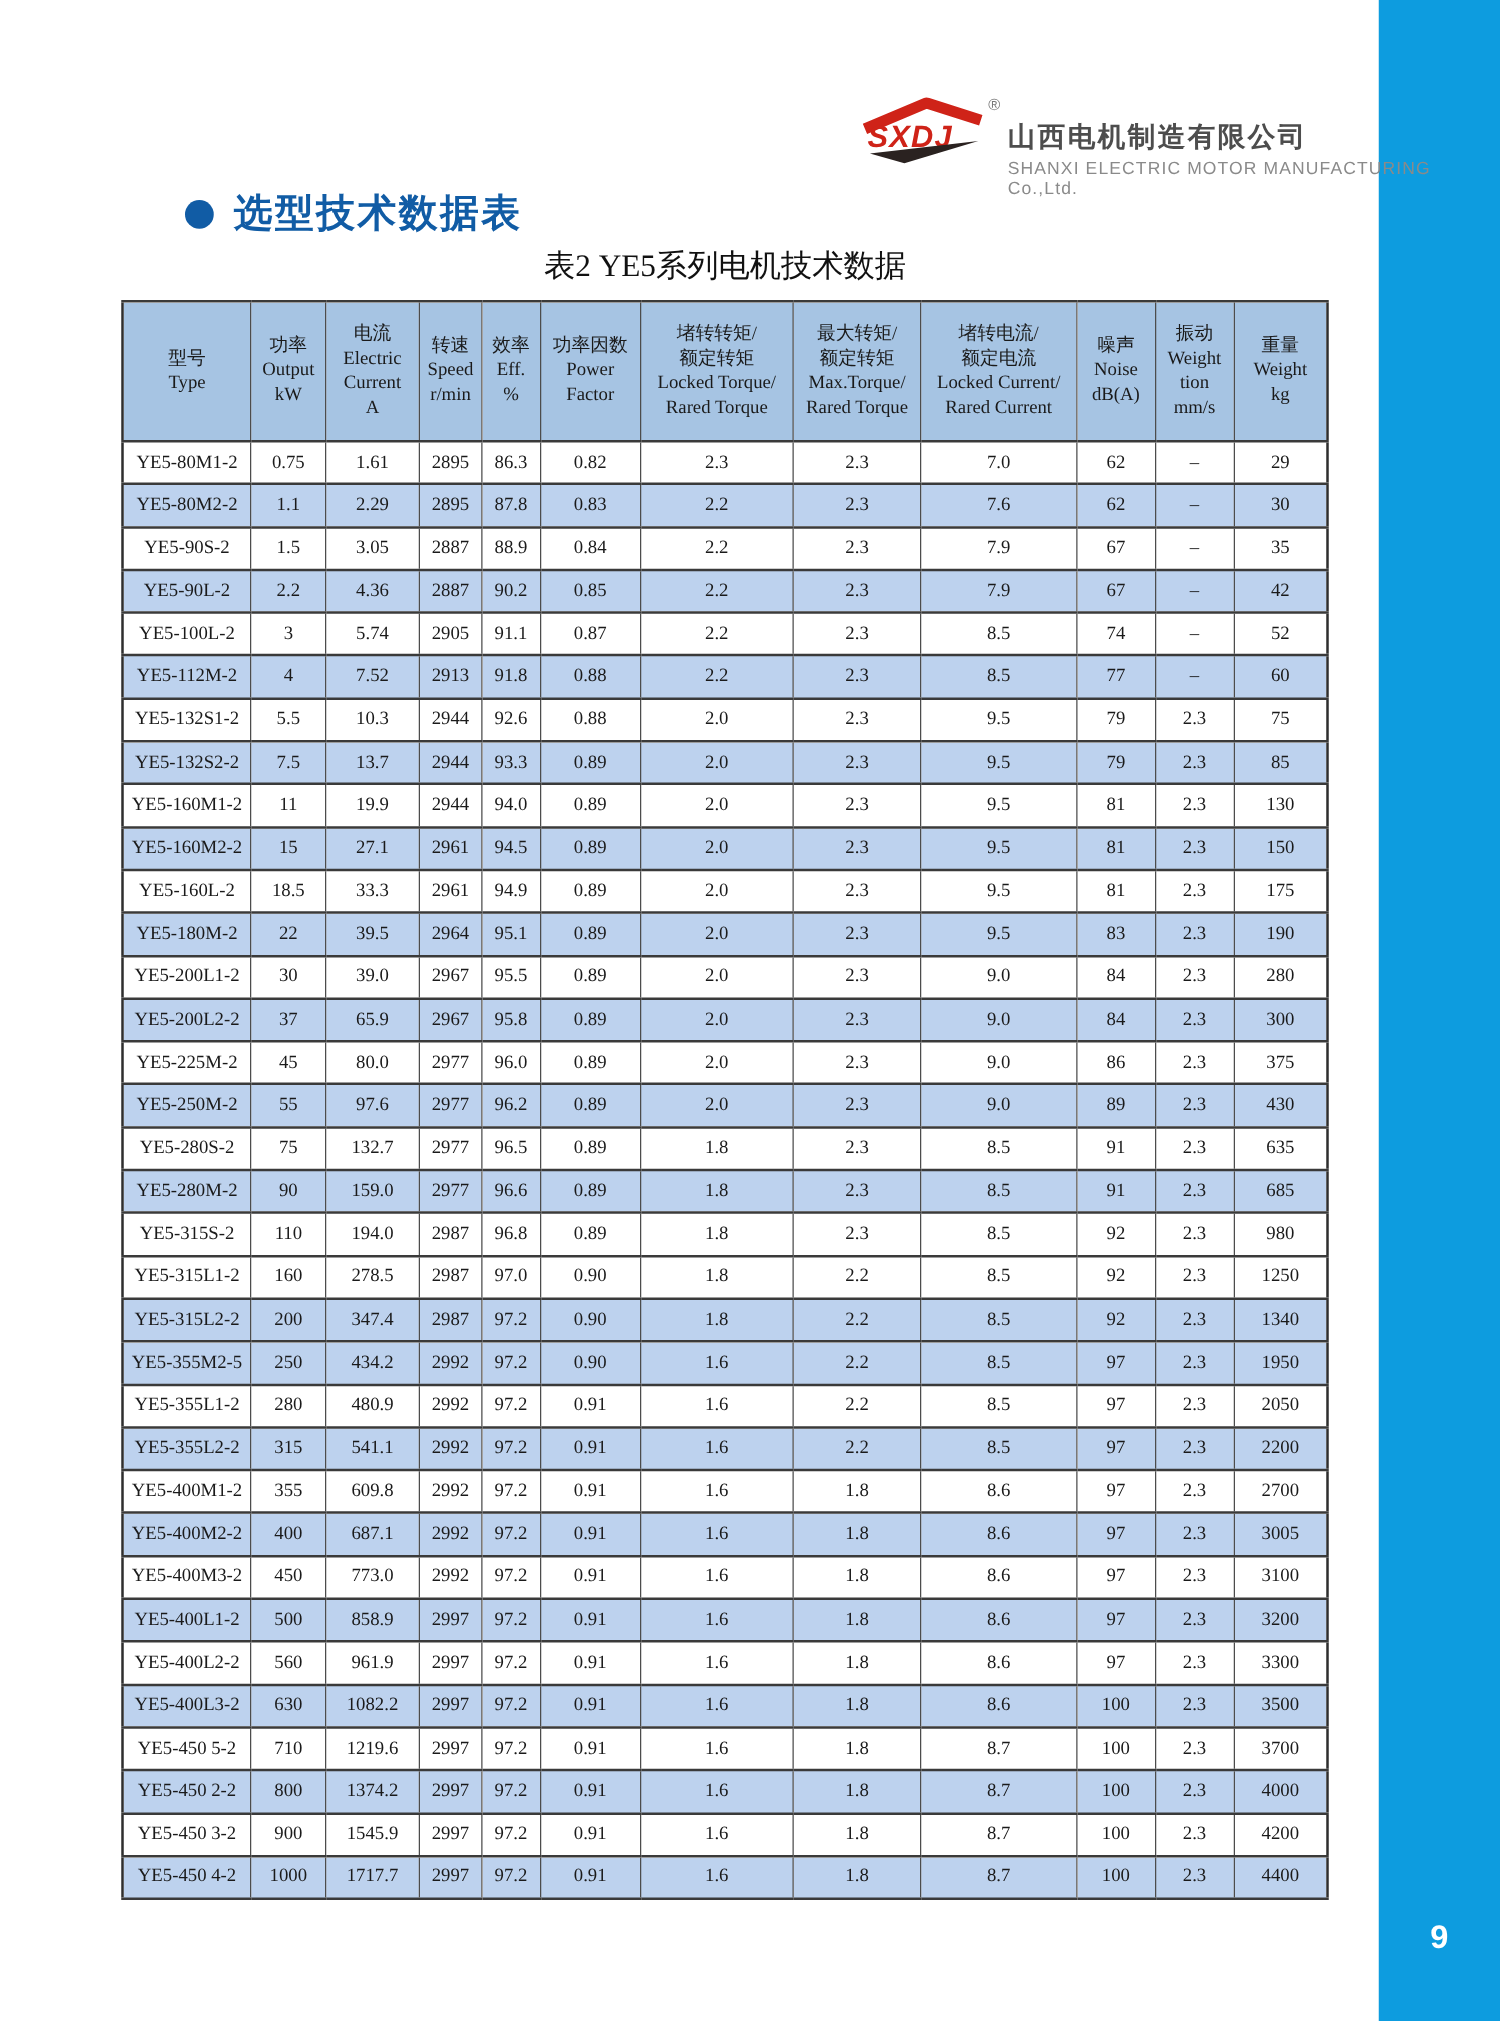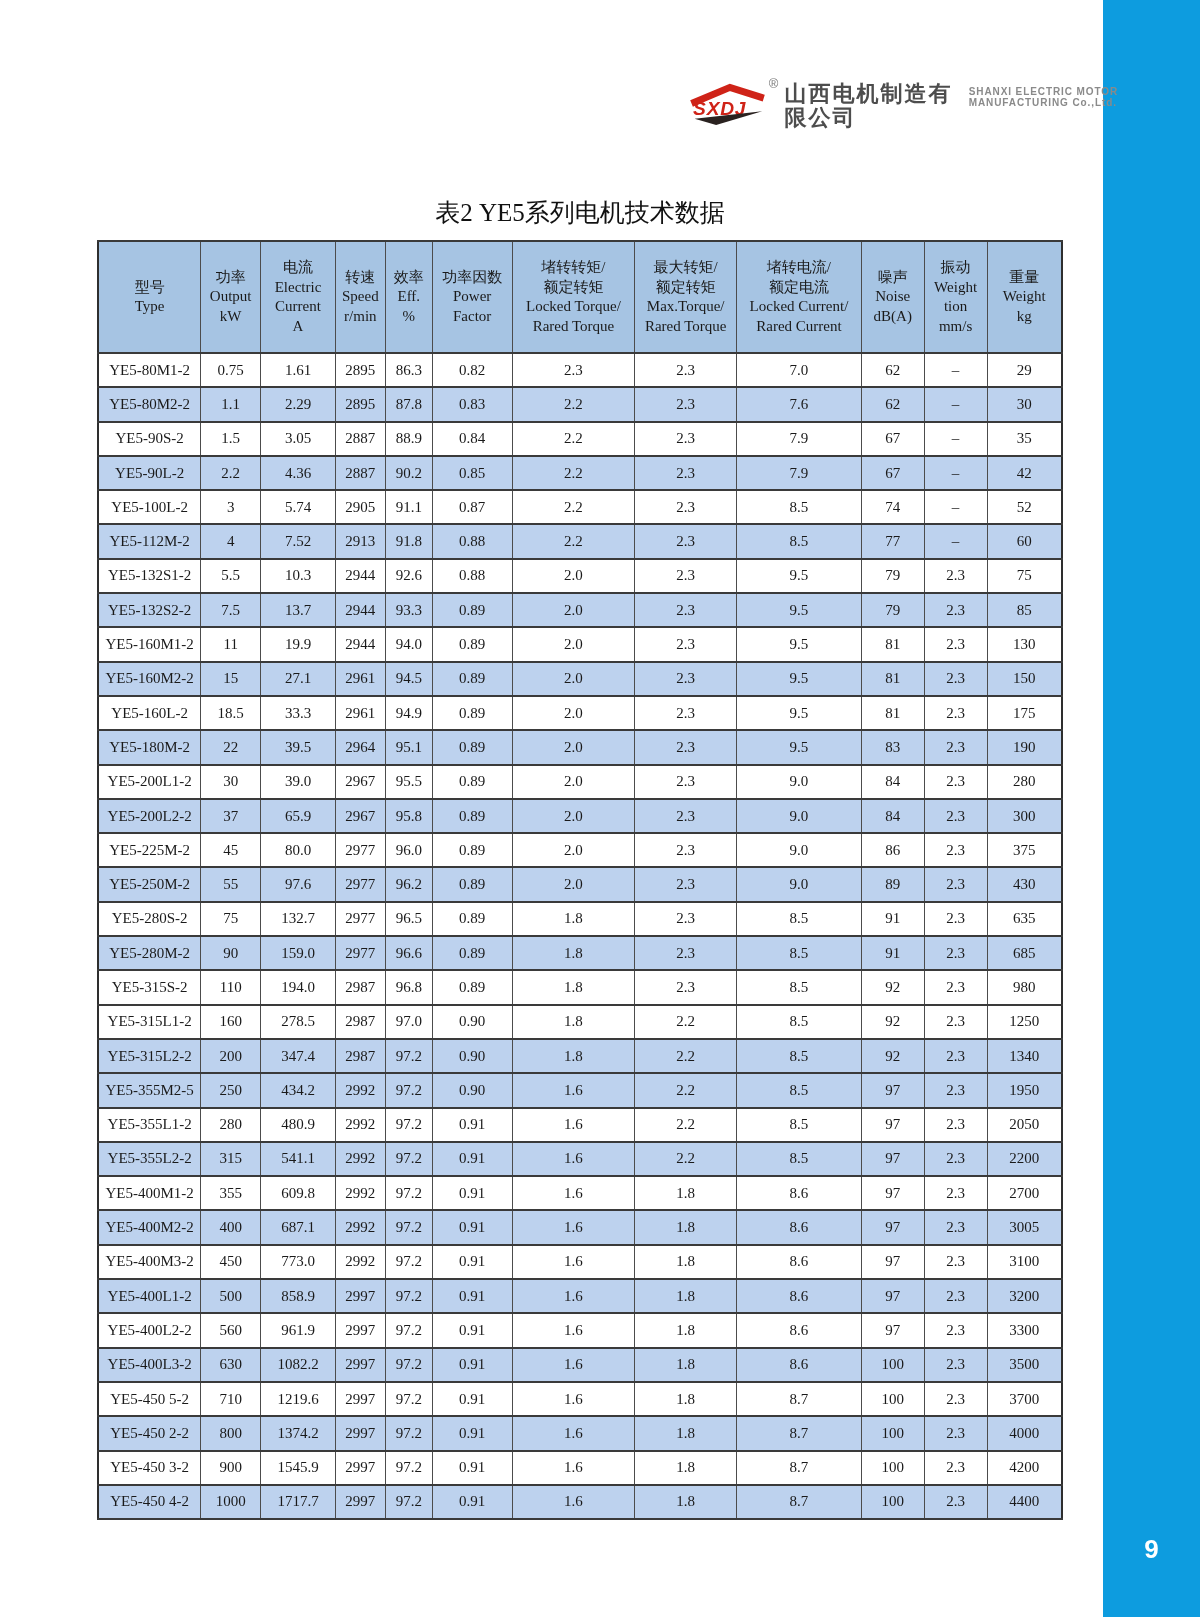--- a/index.html
+++ b/index.html
@@ -28,29 +28,29 @@
 
   
   .logo-block {
     position: absolute; top: 78px; left: 690px;
     display: flex; align-items: flex-start;
   }
   .logo-mark { width: 100px; height: 54px; }
   .reg-sym {
     font-size: 13px; color: #777; margin: -2px 6px 0 2px;
   }
-  .company-text { display: flex; flex-direction: row; margin-top: 4px; }
+  .company-text { display: flex; flex-direction: column; margin-top: 20px; }
   .company-cn {
     font-size: 22px; font-weight: bold; color: #4d4d4d;
     letter-spacing: 2px; line-height: 1.1;
     font-family: "Liberation Sans", sans-serif;
   }
   .company-en {
-    font-size: 10px; color: #8a8a8a; letter-spacing: 0.9px;
-    margin-top: 4px; font-weight: bold;
+    font-size: 14px; color: #8a8a8a; letter-spacing: 0.9px;
+    margin-top: 4px; font-weight: normal;
     font-family: "Liberation Sans", sans-serif;
   }
 
   
   .section-heading {
     position: absolute; top: 150px; left: 148px;
     display: flex; align-items: center;
     color: #115ca5;
   }
   .bullet-icon {
@@ -117,20 +117,24 @@
       <text x="4" y="40" font-family="Liberation Sans, sans-serif" font-size="25" font-weight="bold" font-style="italic" fill="#cf2318" letter-spacing="1">SXDJ</text>
       <polygon points="6,45 94,35 34,53" fill="#2a2220"></polygon>
     </svg>
     <span class="reg-sym">®</span>
     <div class="company-text">
       <span class="company-cn">山西电机制造有限公司</span>
       <span class="company-en">SHANXI ELECTRIC MOTOR MANUFACTURING Co.,Ltd.</span>
     </div>
   </div>
 
+  <div class="section-heading">
+    <span class="bullet-icon"></span>
+    <span class="section-title">选型技术数据表</span>
+  </div>
 
   <div class="table-caption">表2 YE5系列电机技术数据</div>
 
   <table class="spec">
     <colgroup>
       <col style="width:10.66%">
         <col style="width:6.21%">
         <col style="width:7.76%">
       <col style="width:5.18%">
         <col style="width:4.87%">

